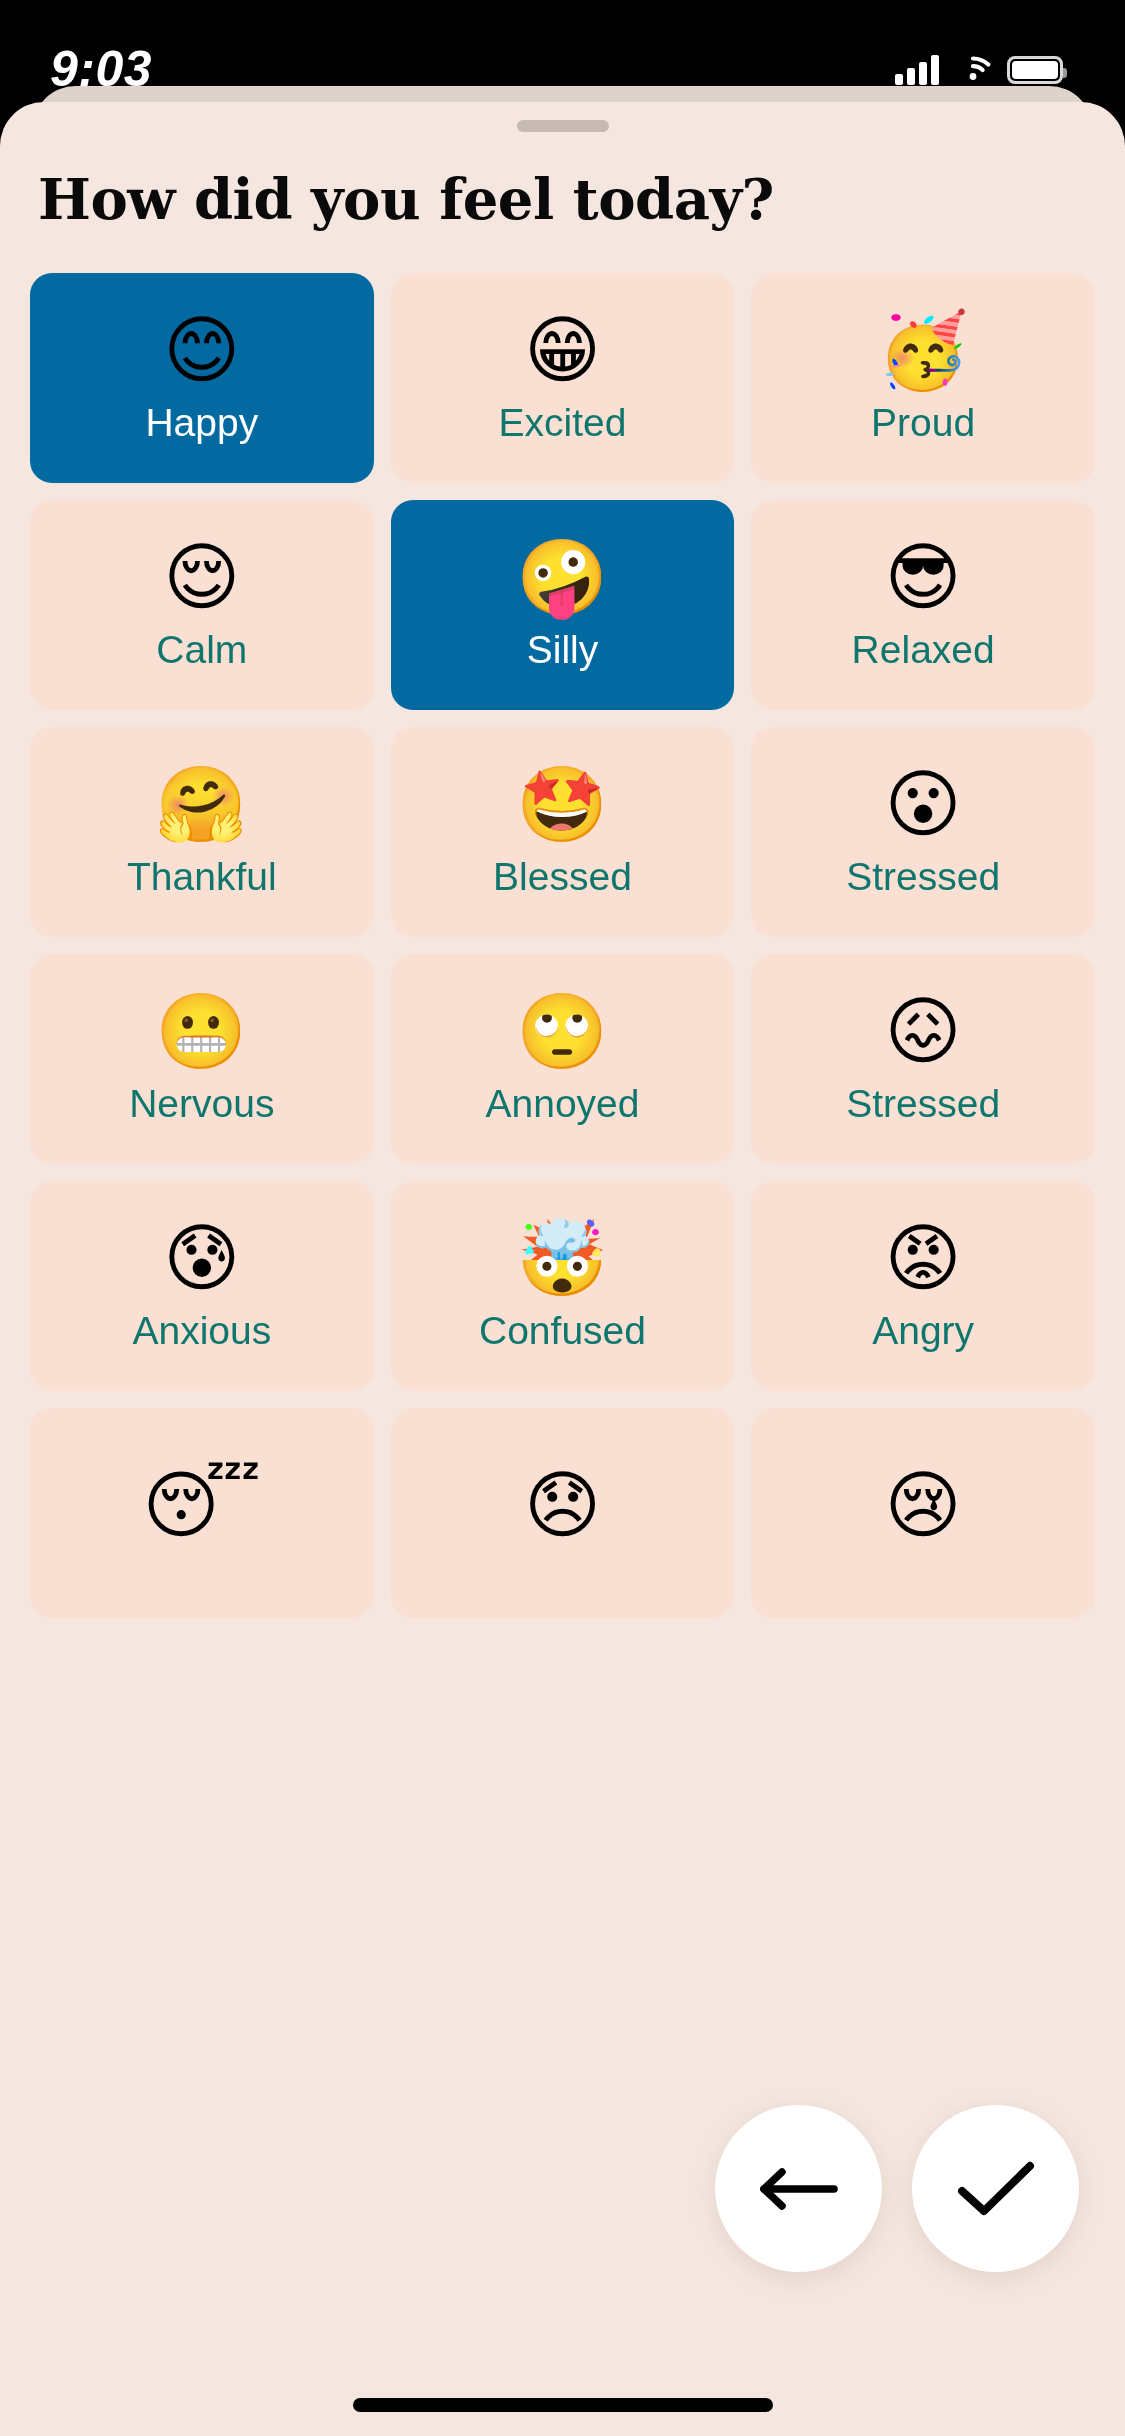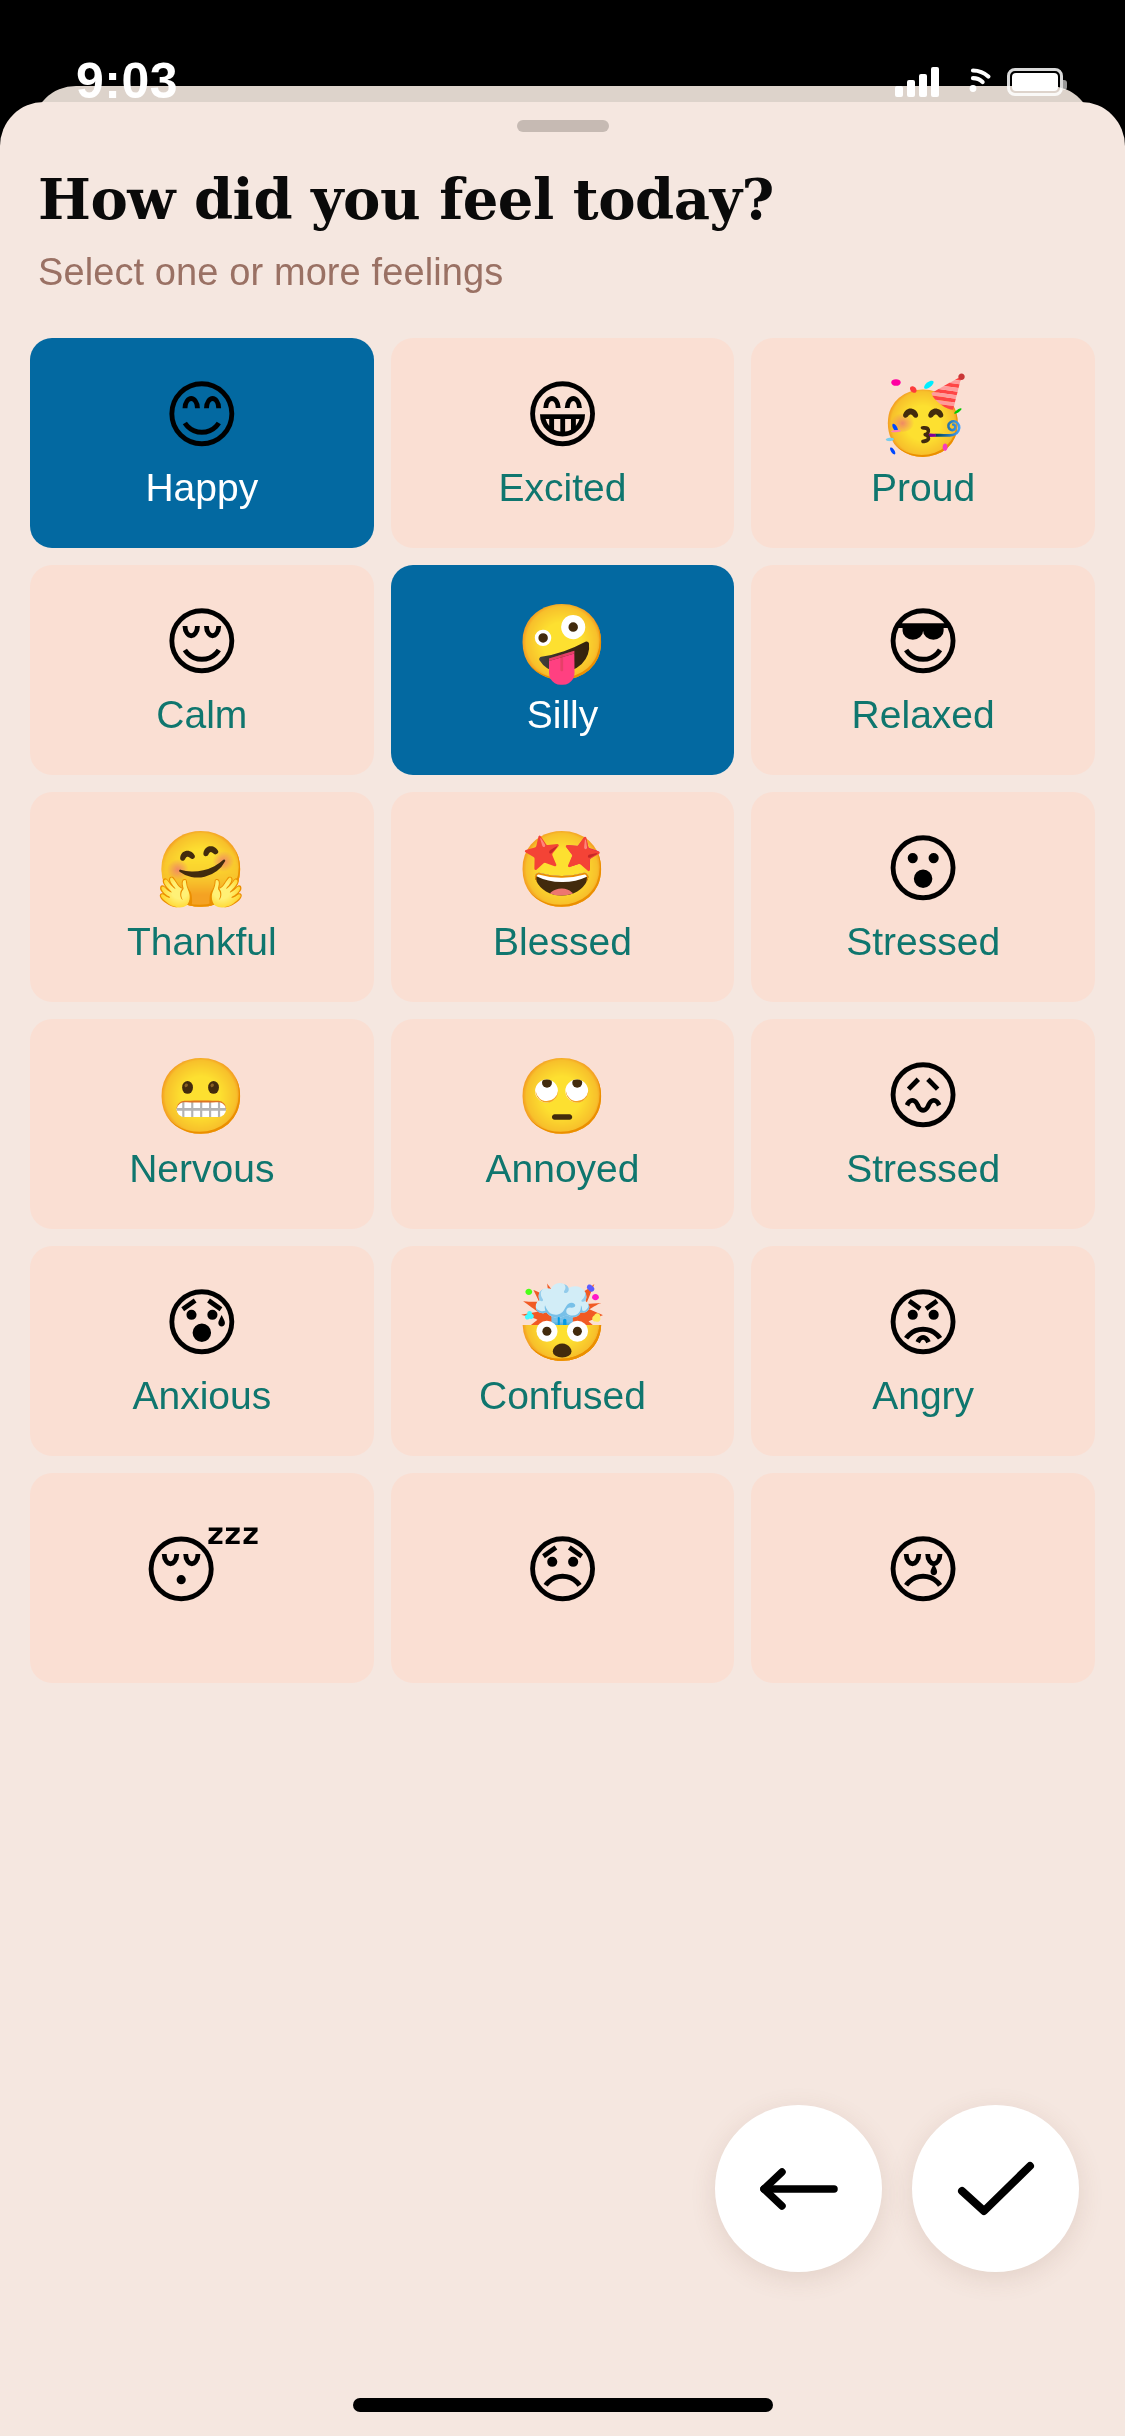--- a/index.html
+++ b/index.html
@@ -11,26 +11,26 @@
   }
   #screen {
     position:relative;
     width:1125px; height:2436px;
     background:#000;
     overflow:hidden;
   }
 
   
   #status-bar {
-    position:absolute; top:12px; left:0;
+    position:absolute; top:0; left:0;
     width:1125px; height:132px;
     display:flex; align-items:center;
     justify-content:space-between;
-    padding:0 62px 0 76px;
-    color:#fff; z-index:40;
+    padding:0 62px 0 50px;
+    color:#fff; z-index:40;font-style:italic;
   }
   #status-time {
     font-size:50px; font-weight:600;
     letter-spacing:0.5px;
     line-height:1;
     margin-top:6px;
   }
   #status-icons { display:flex; align-items:center; gap:16px; margin-top:8px; }
   .sig-bars { display:flex; align-items:flex-end; gap:4px; height:30px; }
   .sig-bars i { display:block; width:8px; background:#fff; border-radius:2px; }
@@ -169,21 +169,20 @@
     </div>
   </div>
 
   <div id="backdrop-sheet"></div>
 
   <div id="sheet">
     <div id="sheet-handle"></div>
 
     <div id="sheet-header">
       <div id="page-title">How did you feel today?</div>
-      <div id="page-subtitle">Select one or more feelings</div>
     </div>
 
     <div id="mood-grid">
         <div class="mood-card selected">
           <div class="mood-emoji">😊</div>
           <div class="mood-label">Happy</div>
         </div>
         <div class="mood-card">
           <div class="mood-emoji">😁</div>
           <div class="mood-label">Excited</div>

